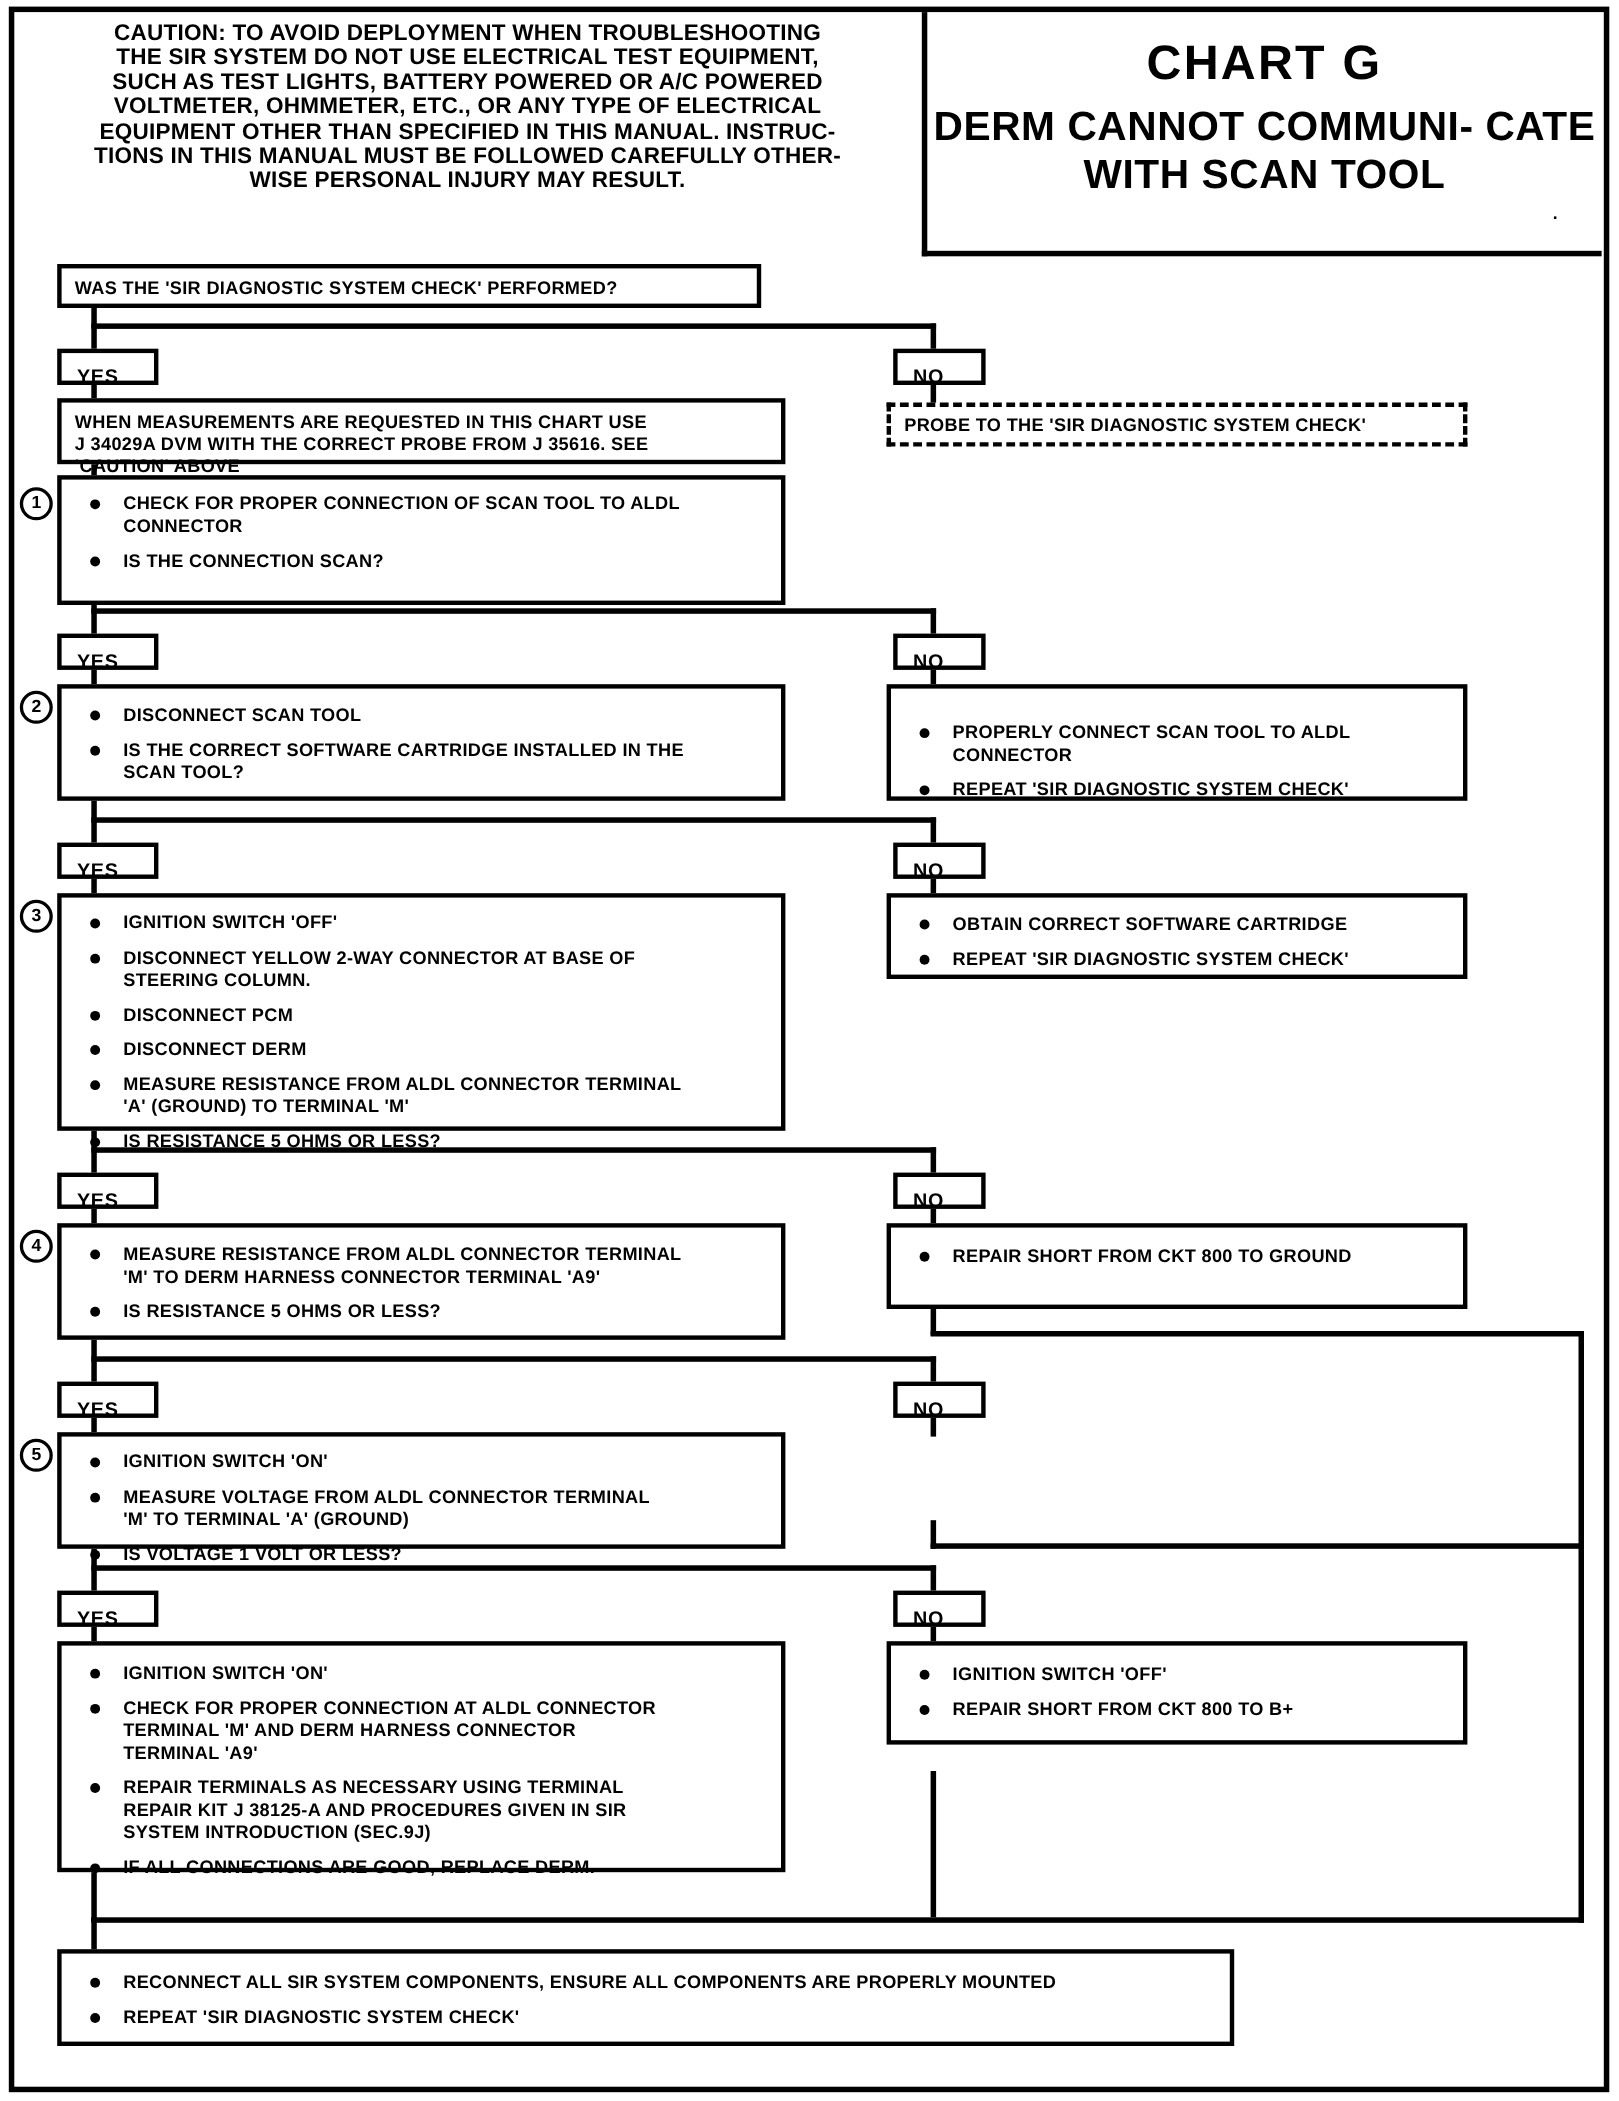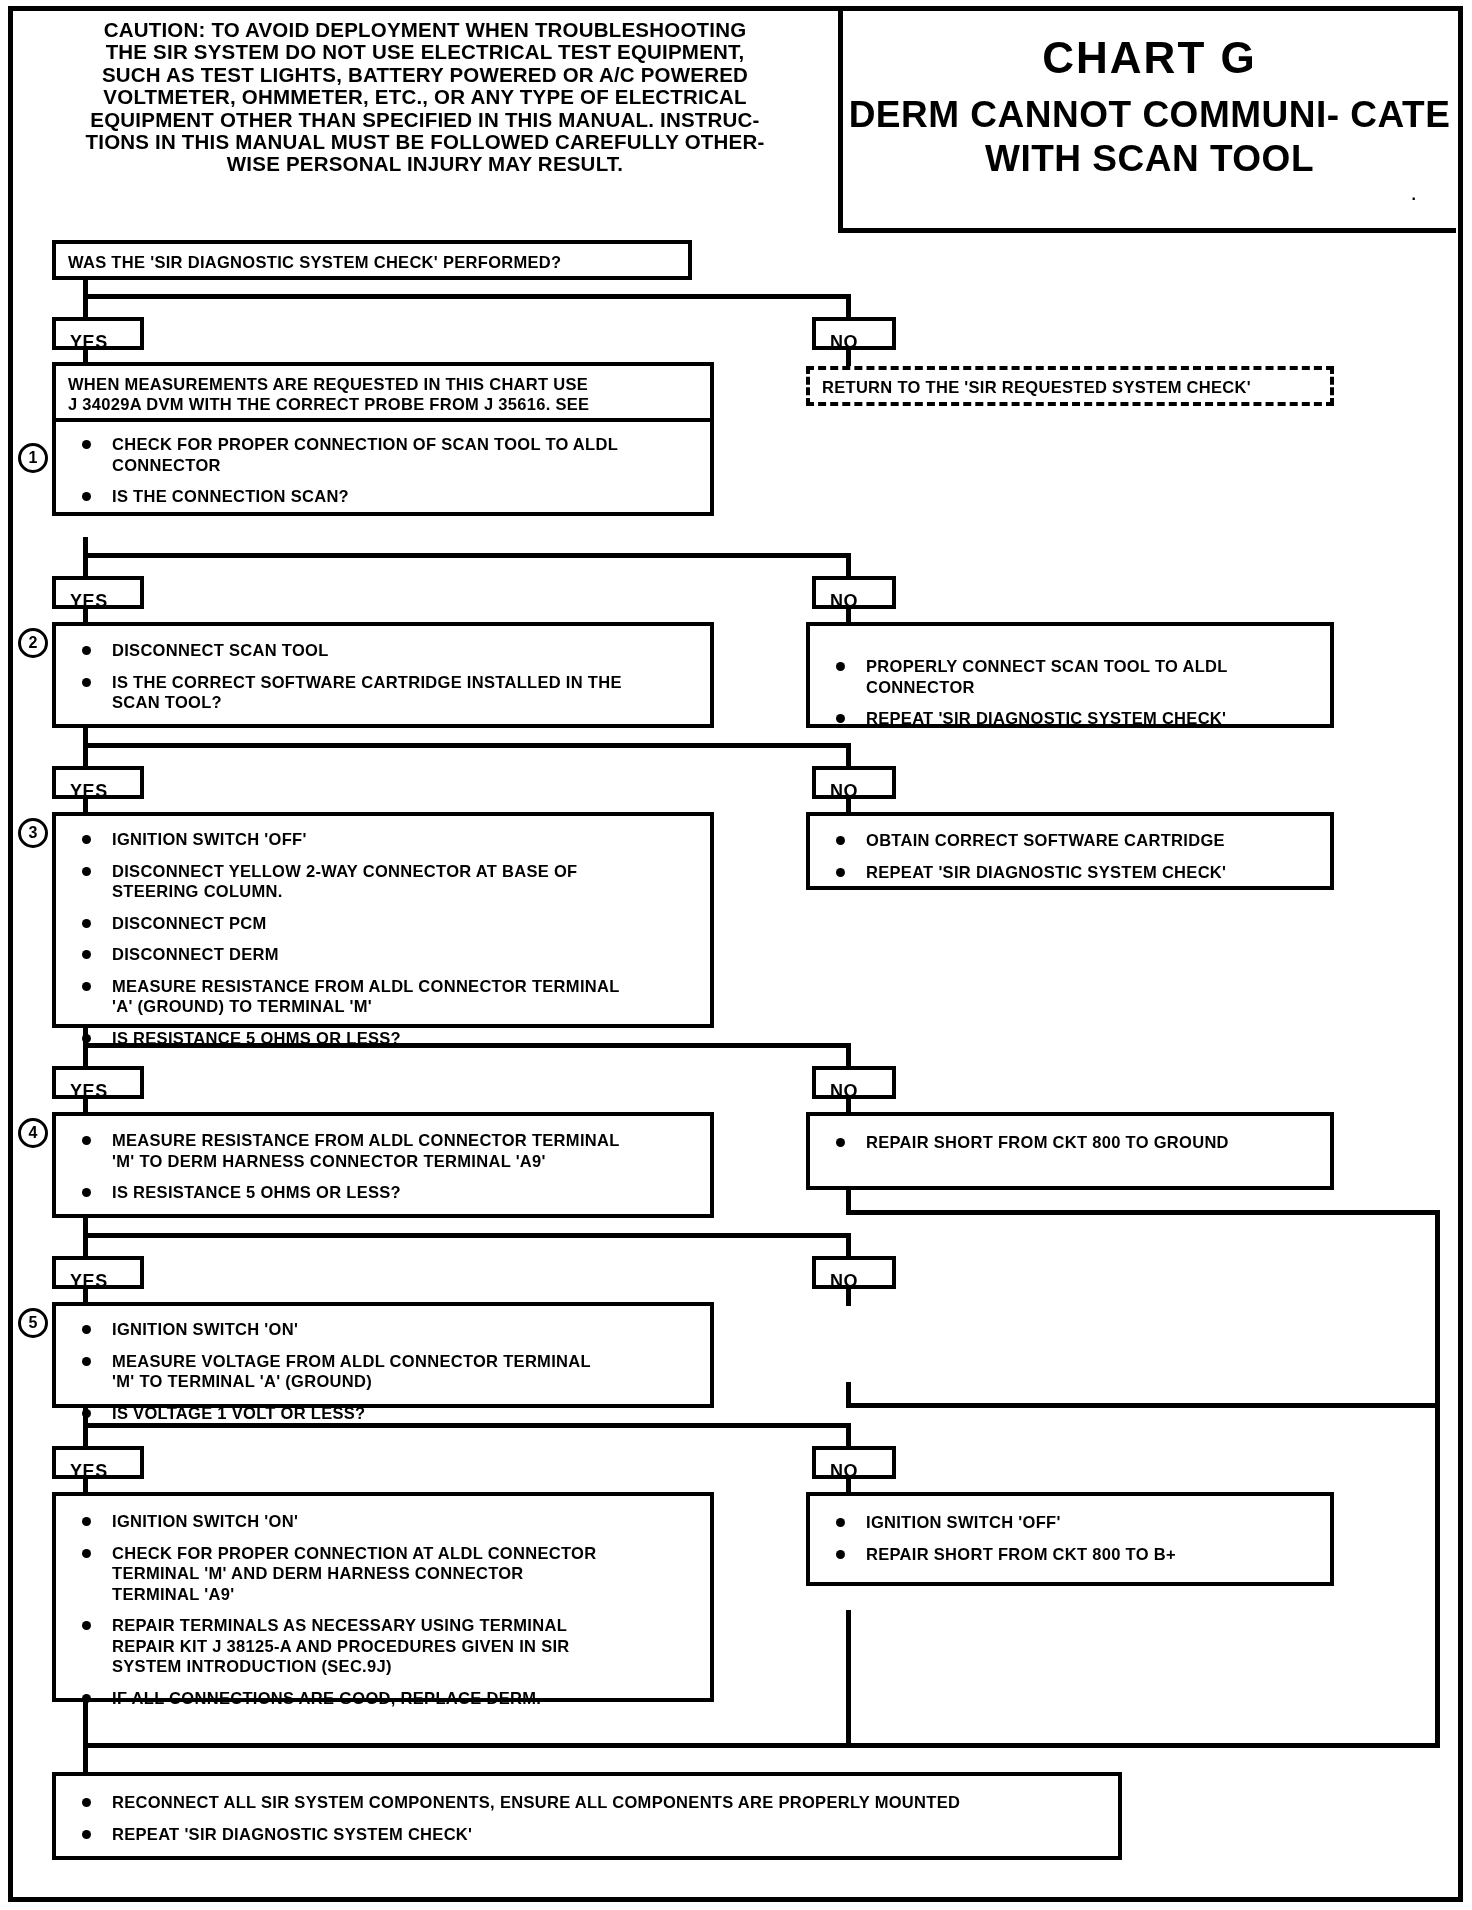--- a/index.html
+++ b/index.html
@@ -241,25 +241,25 @@
     <span class="yn-label">NO</span>
   </div>
 
   <div class="box" style="left:52px; top:362px; width:662px; height:60px;">
     <div class="box-text">WHEN MEASUREMENTS ARE REQUESTED IN THIS CHART USE
 J 34029A DVM WITH THE CORRECT PROBE FROM J 35616. SEE
 'CAUTION' ABOVE</div>
   </div>
 
   <div class="box dashed" style="left:806px; top:366px; width:528px; height:40px; padding-top:7px;">
-    <div class="box-text">RETURN TO THE 'SIR REQUESTED SYSTEM CHECK'</div>
+    <div class="box-text">PROBE TO THE 'SIR DIAGNOSTIC SYSTEM CHECK'</div>
   </div>
 
   <div class="step-circle" style="left:18px; top:443px;">1</div>
-  <div class="box" style="left:52px; top:418px; width:662px; height:98px; padding-top:12px;">
+  <div class="box" style="left:52px; top:432px; width:662px; height:118px; padding-top:12px;">
     <ul class="bullets">
       <li>CHECK FOR PROPER CONNECTION OF SCAN TOOL TO ALDL
 CONNECTOR</li>
       <li>IS THE CONNECTION SCAN?</li>
     </ul>
   </div>
 
   <div class="yn" style="left:52px; top:576px; width:92px; height:33px;">
     <span class="yn-label">YES</span>
   </div>

